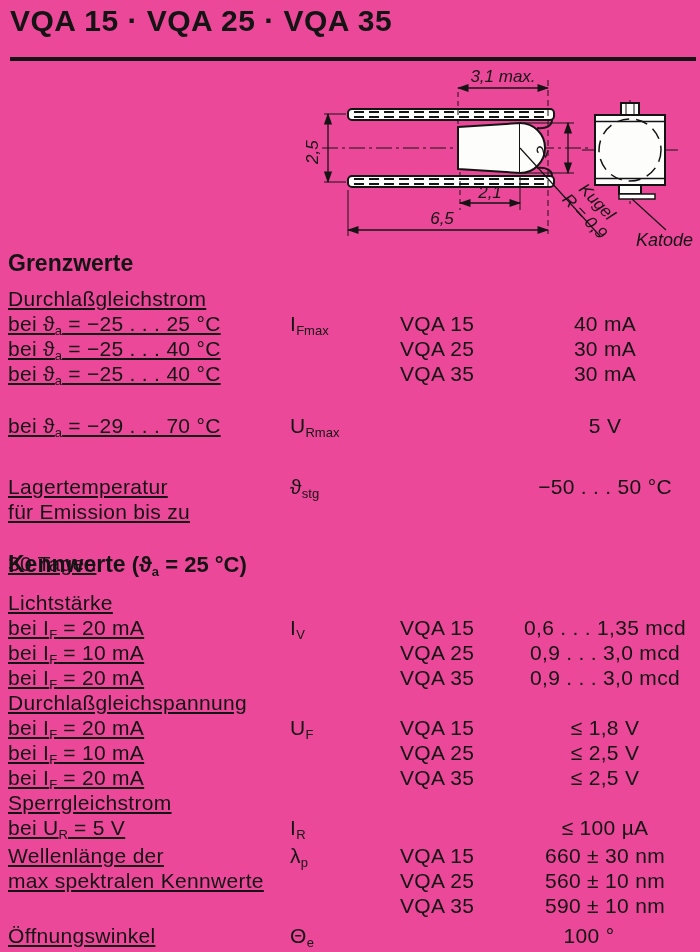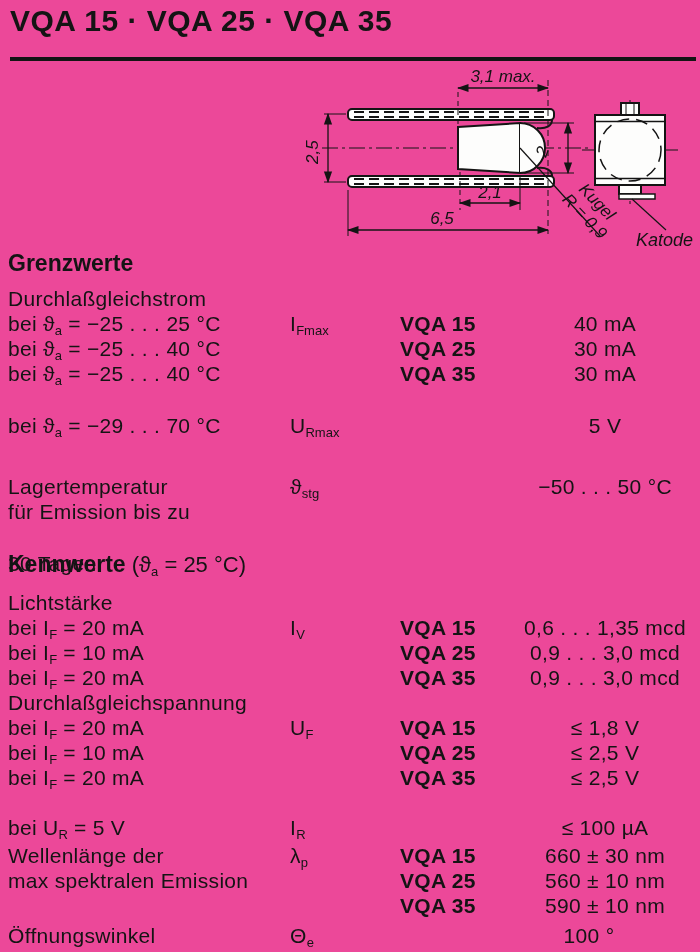--- a/index.html
+++ b/index.html
@@ -1,26 +1,26 @@
 <!DOCTYPE html>
 <html><head>
 <meta charset="utf-8">
 <style>
   html,body{margin:0;padding:0;background:#e8e8e8;}
   .page{position:relative;width:700px;height:952px;background:#ec4899;color:#141414;
         font-family:"Liberation Sans","DejaVu Sans",sans-serif;overflow:hidden;}
   .title{position:absolute;left:10px;top:4px;font-size:30px;font-weight:bold;letter-spacing:.5px;white-space:pre;}
   .rule{position:absolute;left:10px;top:57px;width:686px;height:4px;background:#141414;}
   .heading{position:absolute;left:8px;font-size:23px;font-weight:bold;white-space:pre;}
-  .heading .norm{font-weight:normal;font-size:22px;}
+  .heading .norm{font-weight:bold;font-size:22px;}
   .row{position:absolute;left:8px;width:684px;display:flex;font-size:21px;line-height:25px;
        letter-spacing:.3px;white-space:pre;}
-  .c-label{width:282px;flex:none;}
+  .c-label{width:282px;flex:none;text-decoration:underline;}
   .c-sym{width:110px;flex:none;font-weight:normal;}
-  .c-type{width:118px;flex:none;font-weight:bold;}
+  .c-type{width:118px;flex:none;font-weight:normal;}
   .c-val{flex:1;text-align:center;}
   .pad-val{padding-right:32px;}
   .sub{font-size:13px;vertical-align:-4px;letter-spacing:0;}
   .drawing{position:absolute;left:280px;top:70px;}
   svg text{font-family:"Liberation Sans","DejaVu Sans",sans-serif;font-style:italic;
            font-size:17px;fill:#141414;stroke:none;}
   svg .kat{font-size:18px;}
 </style>
 </head>
 <body>
@@ -182,35 +182,38 @@
     <span class="c-type">VQA 25</span>
     <span class="c-val">≤ 2,5 V</span>
   </div>
   <div class="row" style="top:765px">
     <span class="c-label"><span>bei </span><span>I</span><span class="sub">F</span><span> = 20 mA</span></span>
     <span class="c-sym"></span>
     <span class="c-type">VQA 35</span>
     <span class="c-val">≤ 2,5 V</span>
   </div>
 
+  <div class="row" style="top:790px">
+    <span class="c-label">Sperrgleichstrom</span>
+  </div>
   <div class="row" style="top:815px">
     <span class="c-label"><span>bei </span><span>U</span><span class="sub">R</span><span> = 5 V</span></span>
     <span class="c-sym"><span>I</span><span class="sub">R</span></span>
     <span class="c-type"></span>
     <span class="c-val">≤ 100 µA</span>
   </div>
 
   <div class="row" style="top:843px">
     <span class="c-label">Wellenlänge der</span>
     <span class="c-sym"><span>λ</span><span class="sub">p</span></span>
     <span class="c-type">VQA 15</span>
     <span class="c-val">660 ± 30 nm</span>
   </div>
   <div class="row" style="top:868px">
-    <span class="c-label">max spektralen Emission</span>
+    <span class="c-label">max spektralen Kennwerte</span>
     <span class="c-sym"></span>
     <span class="c-type">VQA 25</span>
     <span class="c-val">560 ± 10 nm</span>
   </div>
   <div class="row" style="top:893px">
     <span class="c-label"></span>
     <span class="c-sym"></span>
     <span class="c-type">VQA 35</span>
     <span class="c-val">590 ± 10 nm</span>
   </div>

